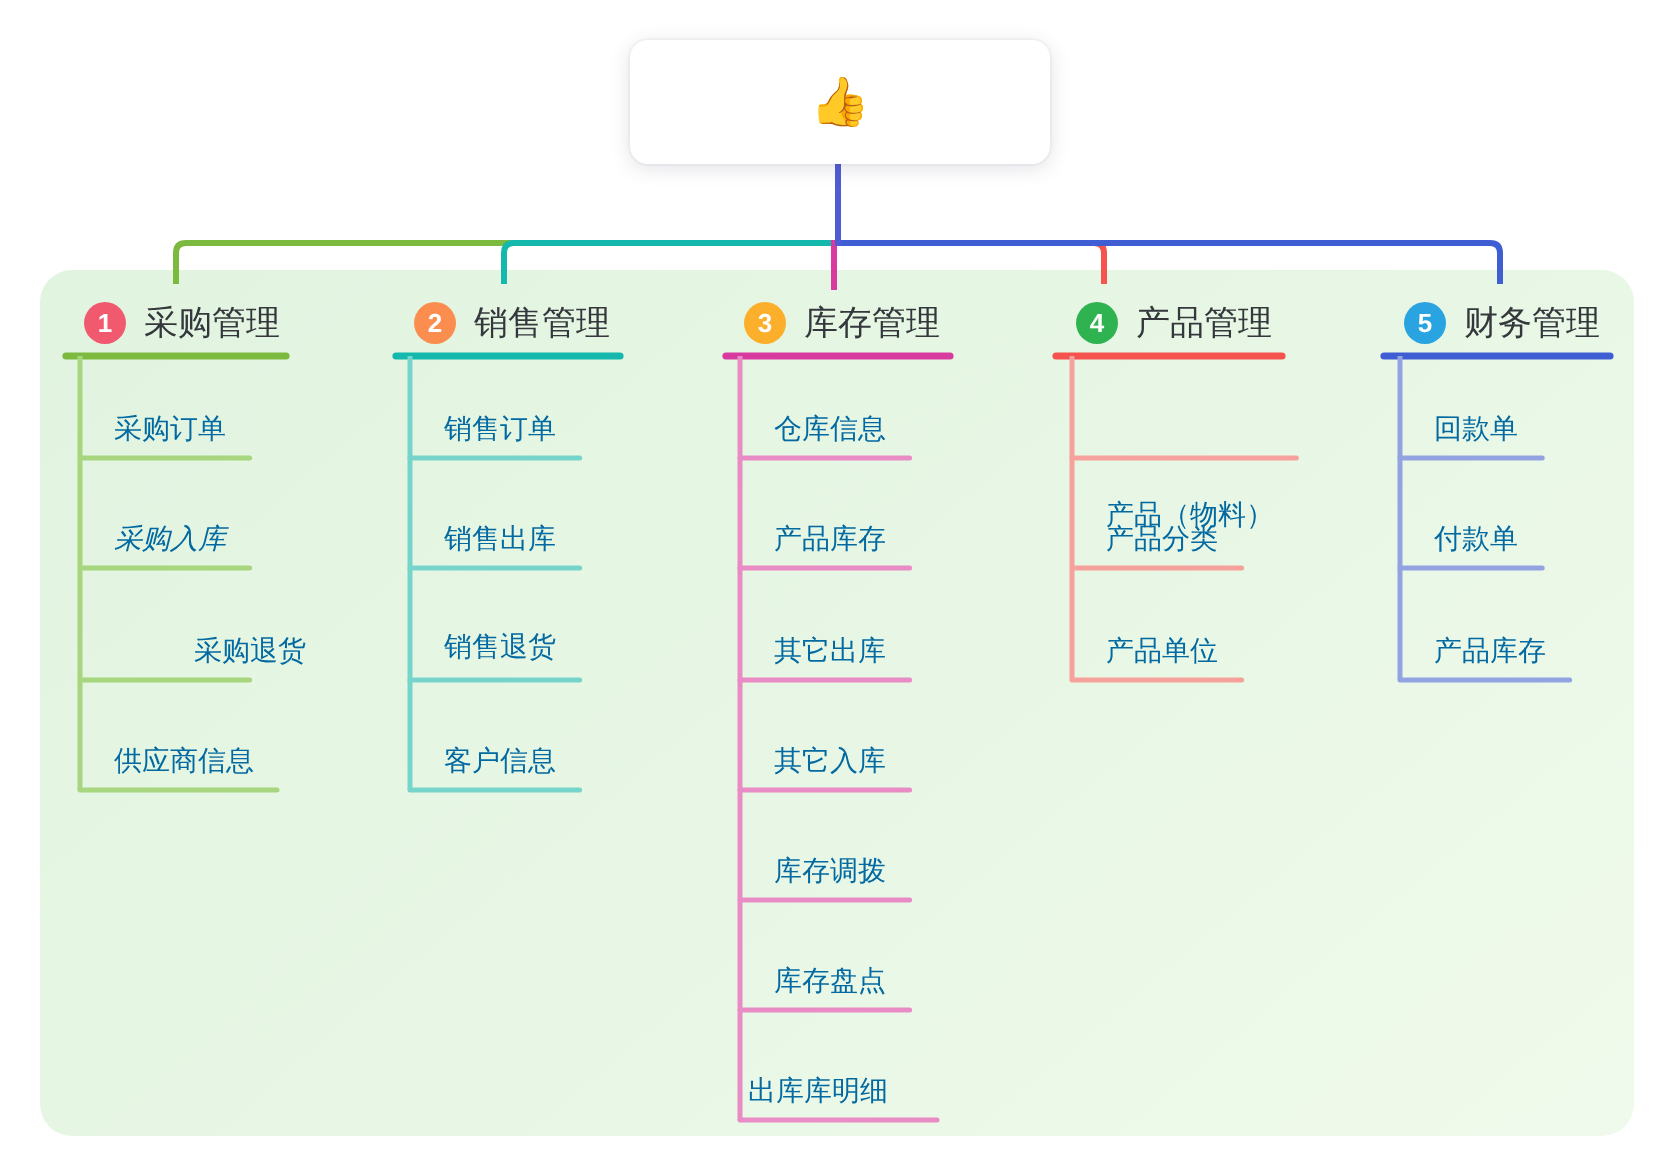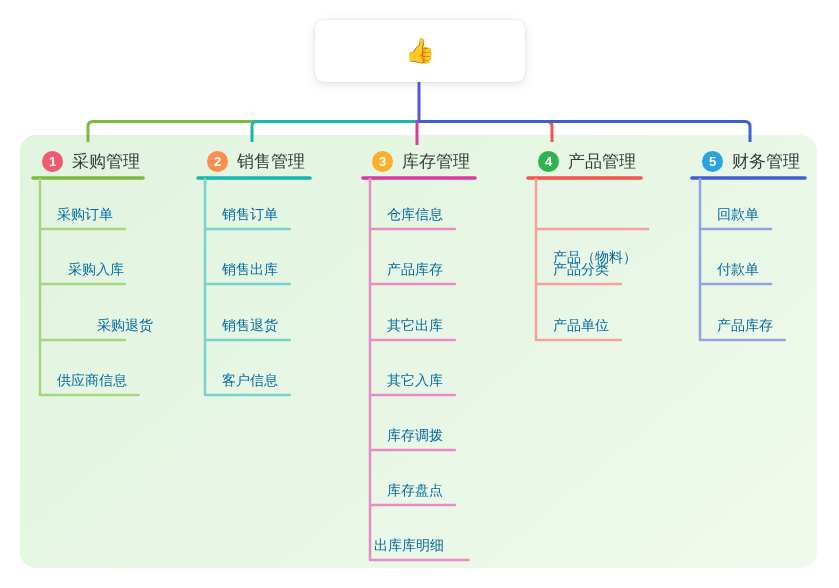--- a/index.html
+++ b/index.html
@@ -83,30 +83,30 @@
 <div id="rootNode">
   <span class="emoji">👍</span>
 </div>
 
 <div id="nodes">
     <div class="branch-label" style="left: 42px; top: 149px;">
       <span class="badge" style="background: rgb(241, 89, 111);">1</span>
       <span>采购管理</span>
     </div>
     <div class="child-label" style="left: 57px; top: 205px;">采购订单</div>
-    <div class="child-label" style="left: 68px; top: 260px;">采购入库</div>
+    <div class="child-label" style="left: 57px; top: 260px; font-style: italic;">采购入库</div>
     <div class="child-label" style="left: 57px; top: 316px; margin-left: 40px;">采购退货</div>
     <div class="child-label" style="left: 57px; top: 371px;">供应商信息</div>
     <div class="branch-label" style="left: 207px; top: 149px;">
       <span class="badge" style="background: rgb(251, 142, 78);">2</span>
       <span>销售管理</span>
     </div>
     <div class="child-label" style="left: 222px; top: 205px;">销售订单</div>
     <div class="child-label" style="left: 222px; top: 260px;">销售出库</div>
-    <div class="child-label" style="left: 222px; top: 316px;">销售退货</div>
+    <div class="child-label" style="left: 222px; top: 316px; font-family: Liberation Mono, monospace;">销售退货</div>
     <div class="child-label" style="left: 222px; top: 371px;">客户信息</div>
     <div class="branch-label" style="left: 372px; top: 149px;">
       <span class="badge" style="background: rgb(252, 175, 42);">3</span>
       <span>库存管理</span>
     </div>
     <div class="child-label" style="left: 387px; top: 205px;">仓库信息</div>
     <div class="child-label" style="left: 387px; top: 260px;">产品库存</div>
     <div class="child-label" style="left: 387px; top: 316px;">其它出库</div>
     <div class="child-label" style="left: 387px; top: 371px;">其它入库</div>
     <div class="child-label" style="left: 387px; top: 426px;">库存调拨</div>

